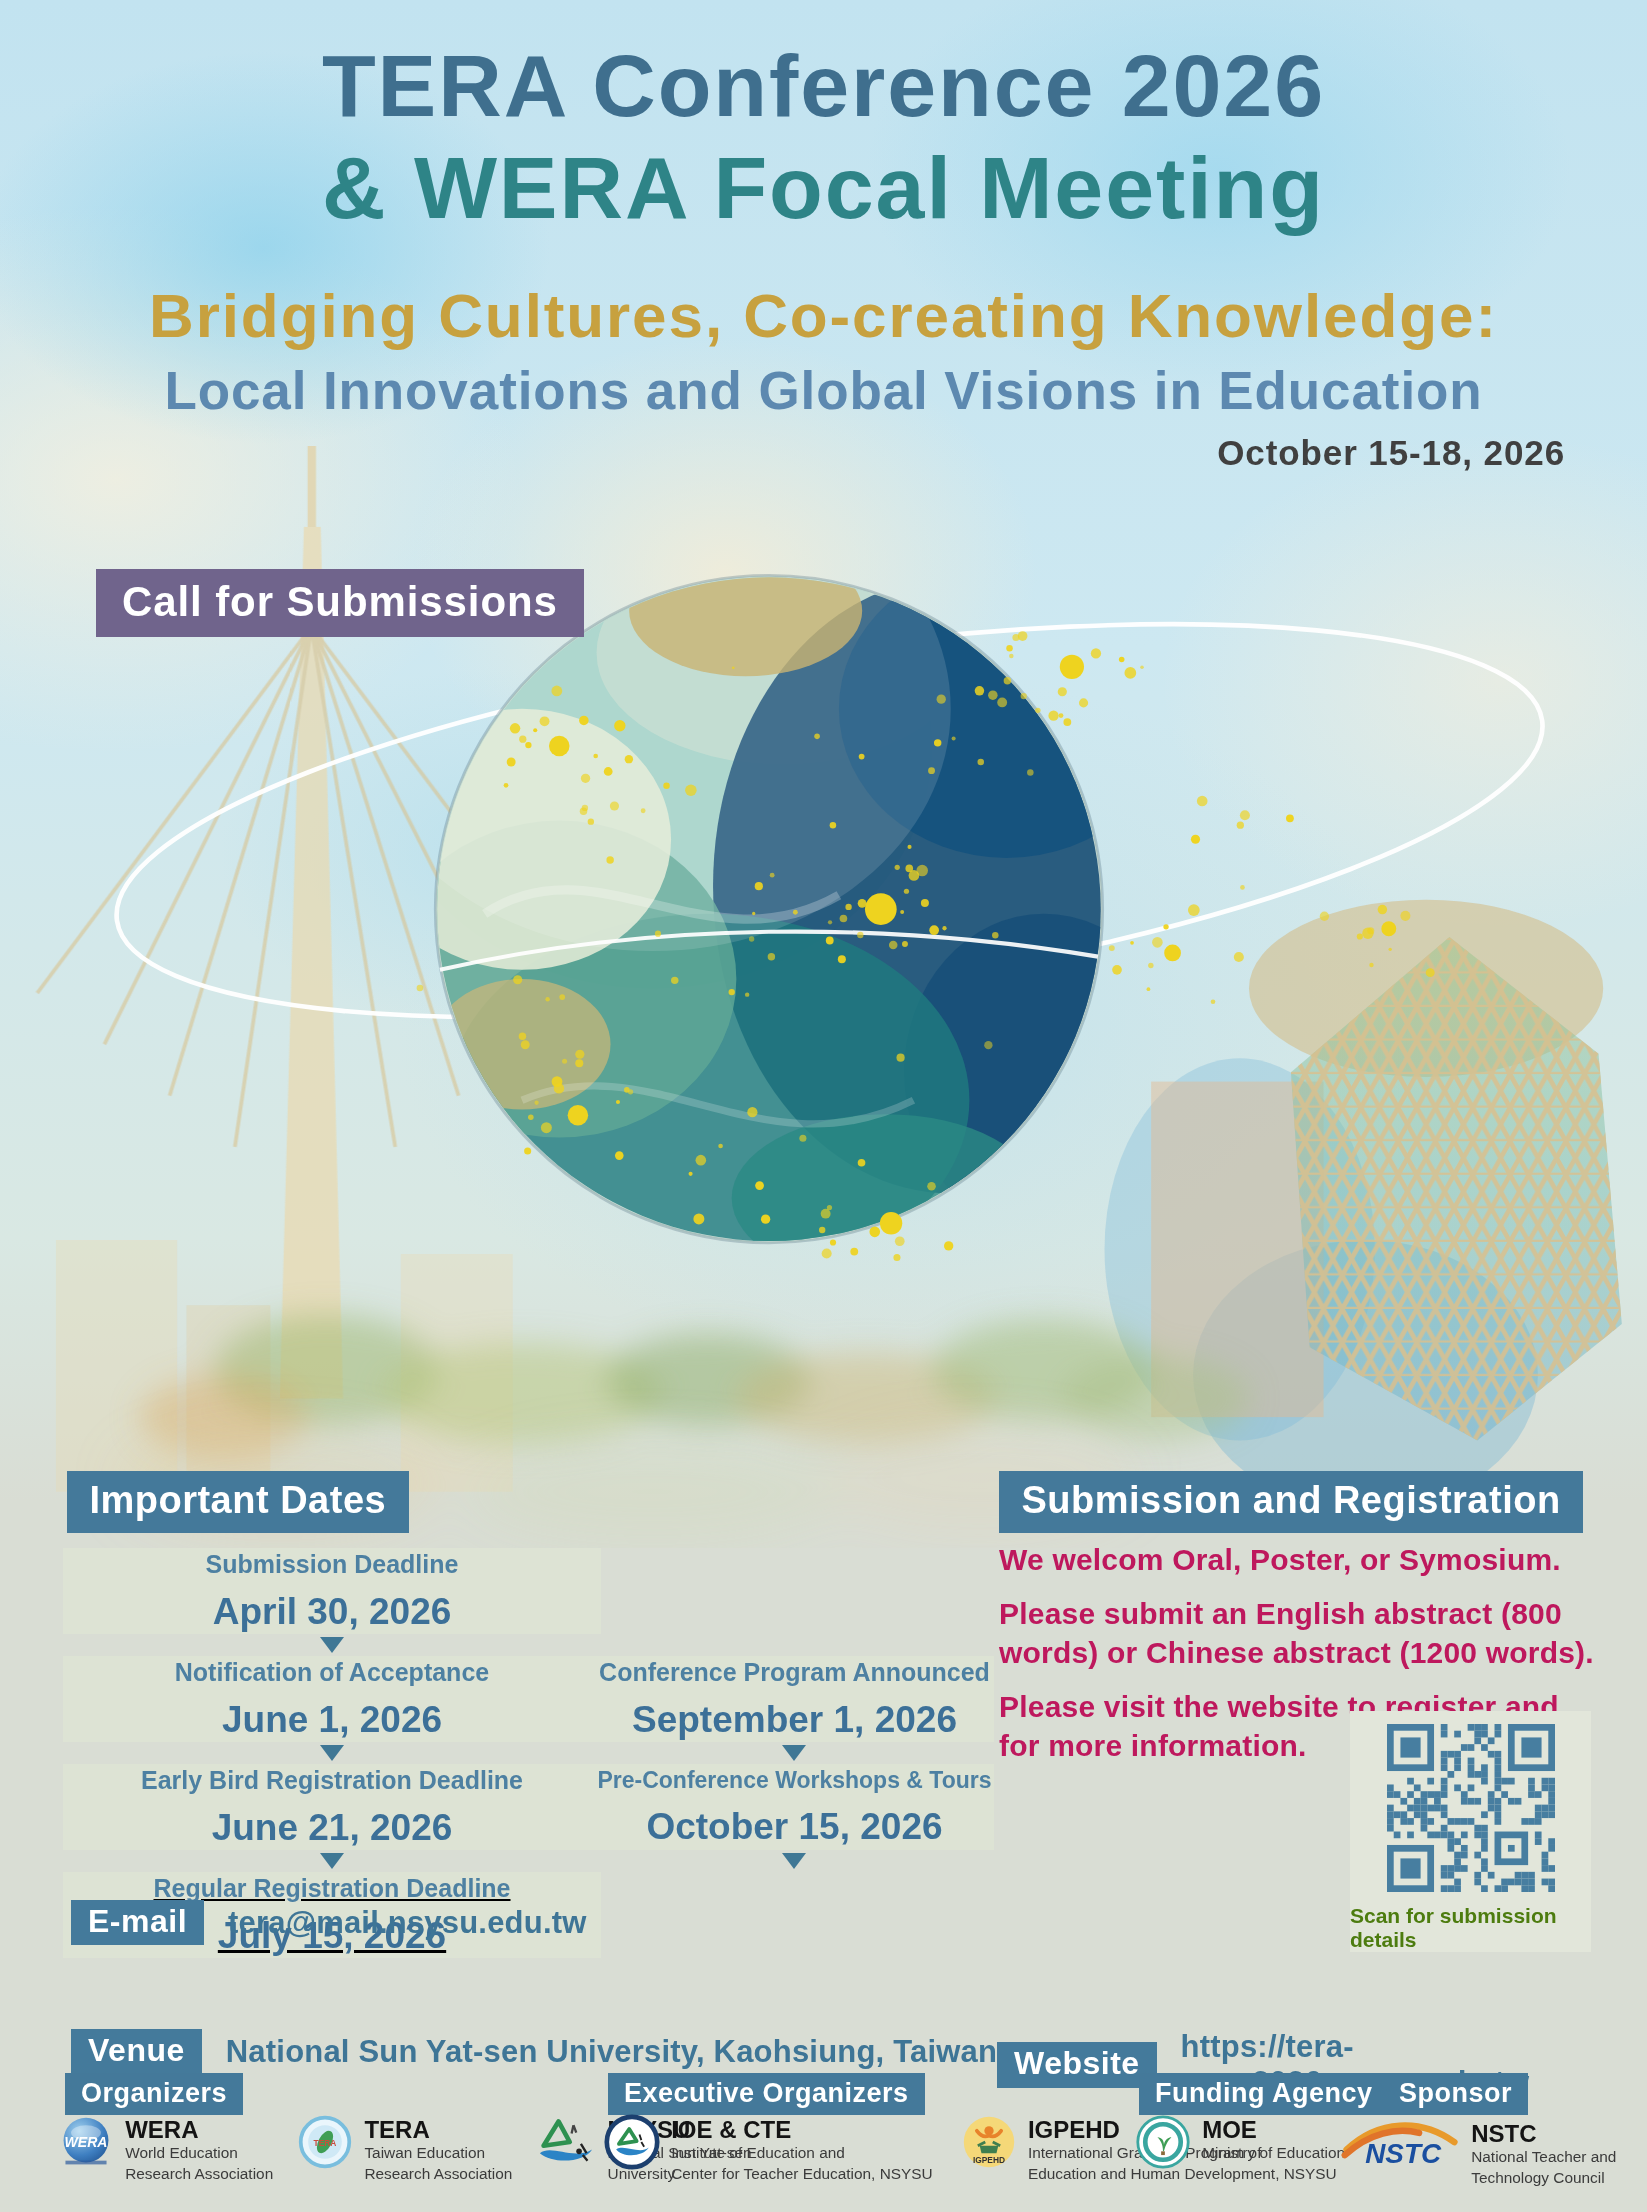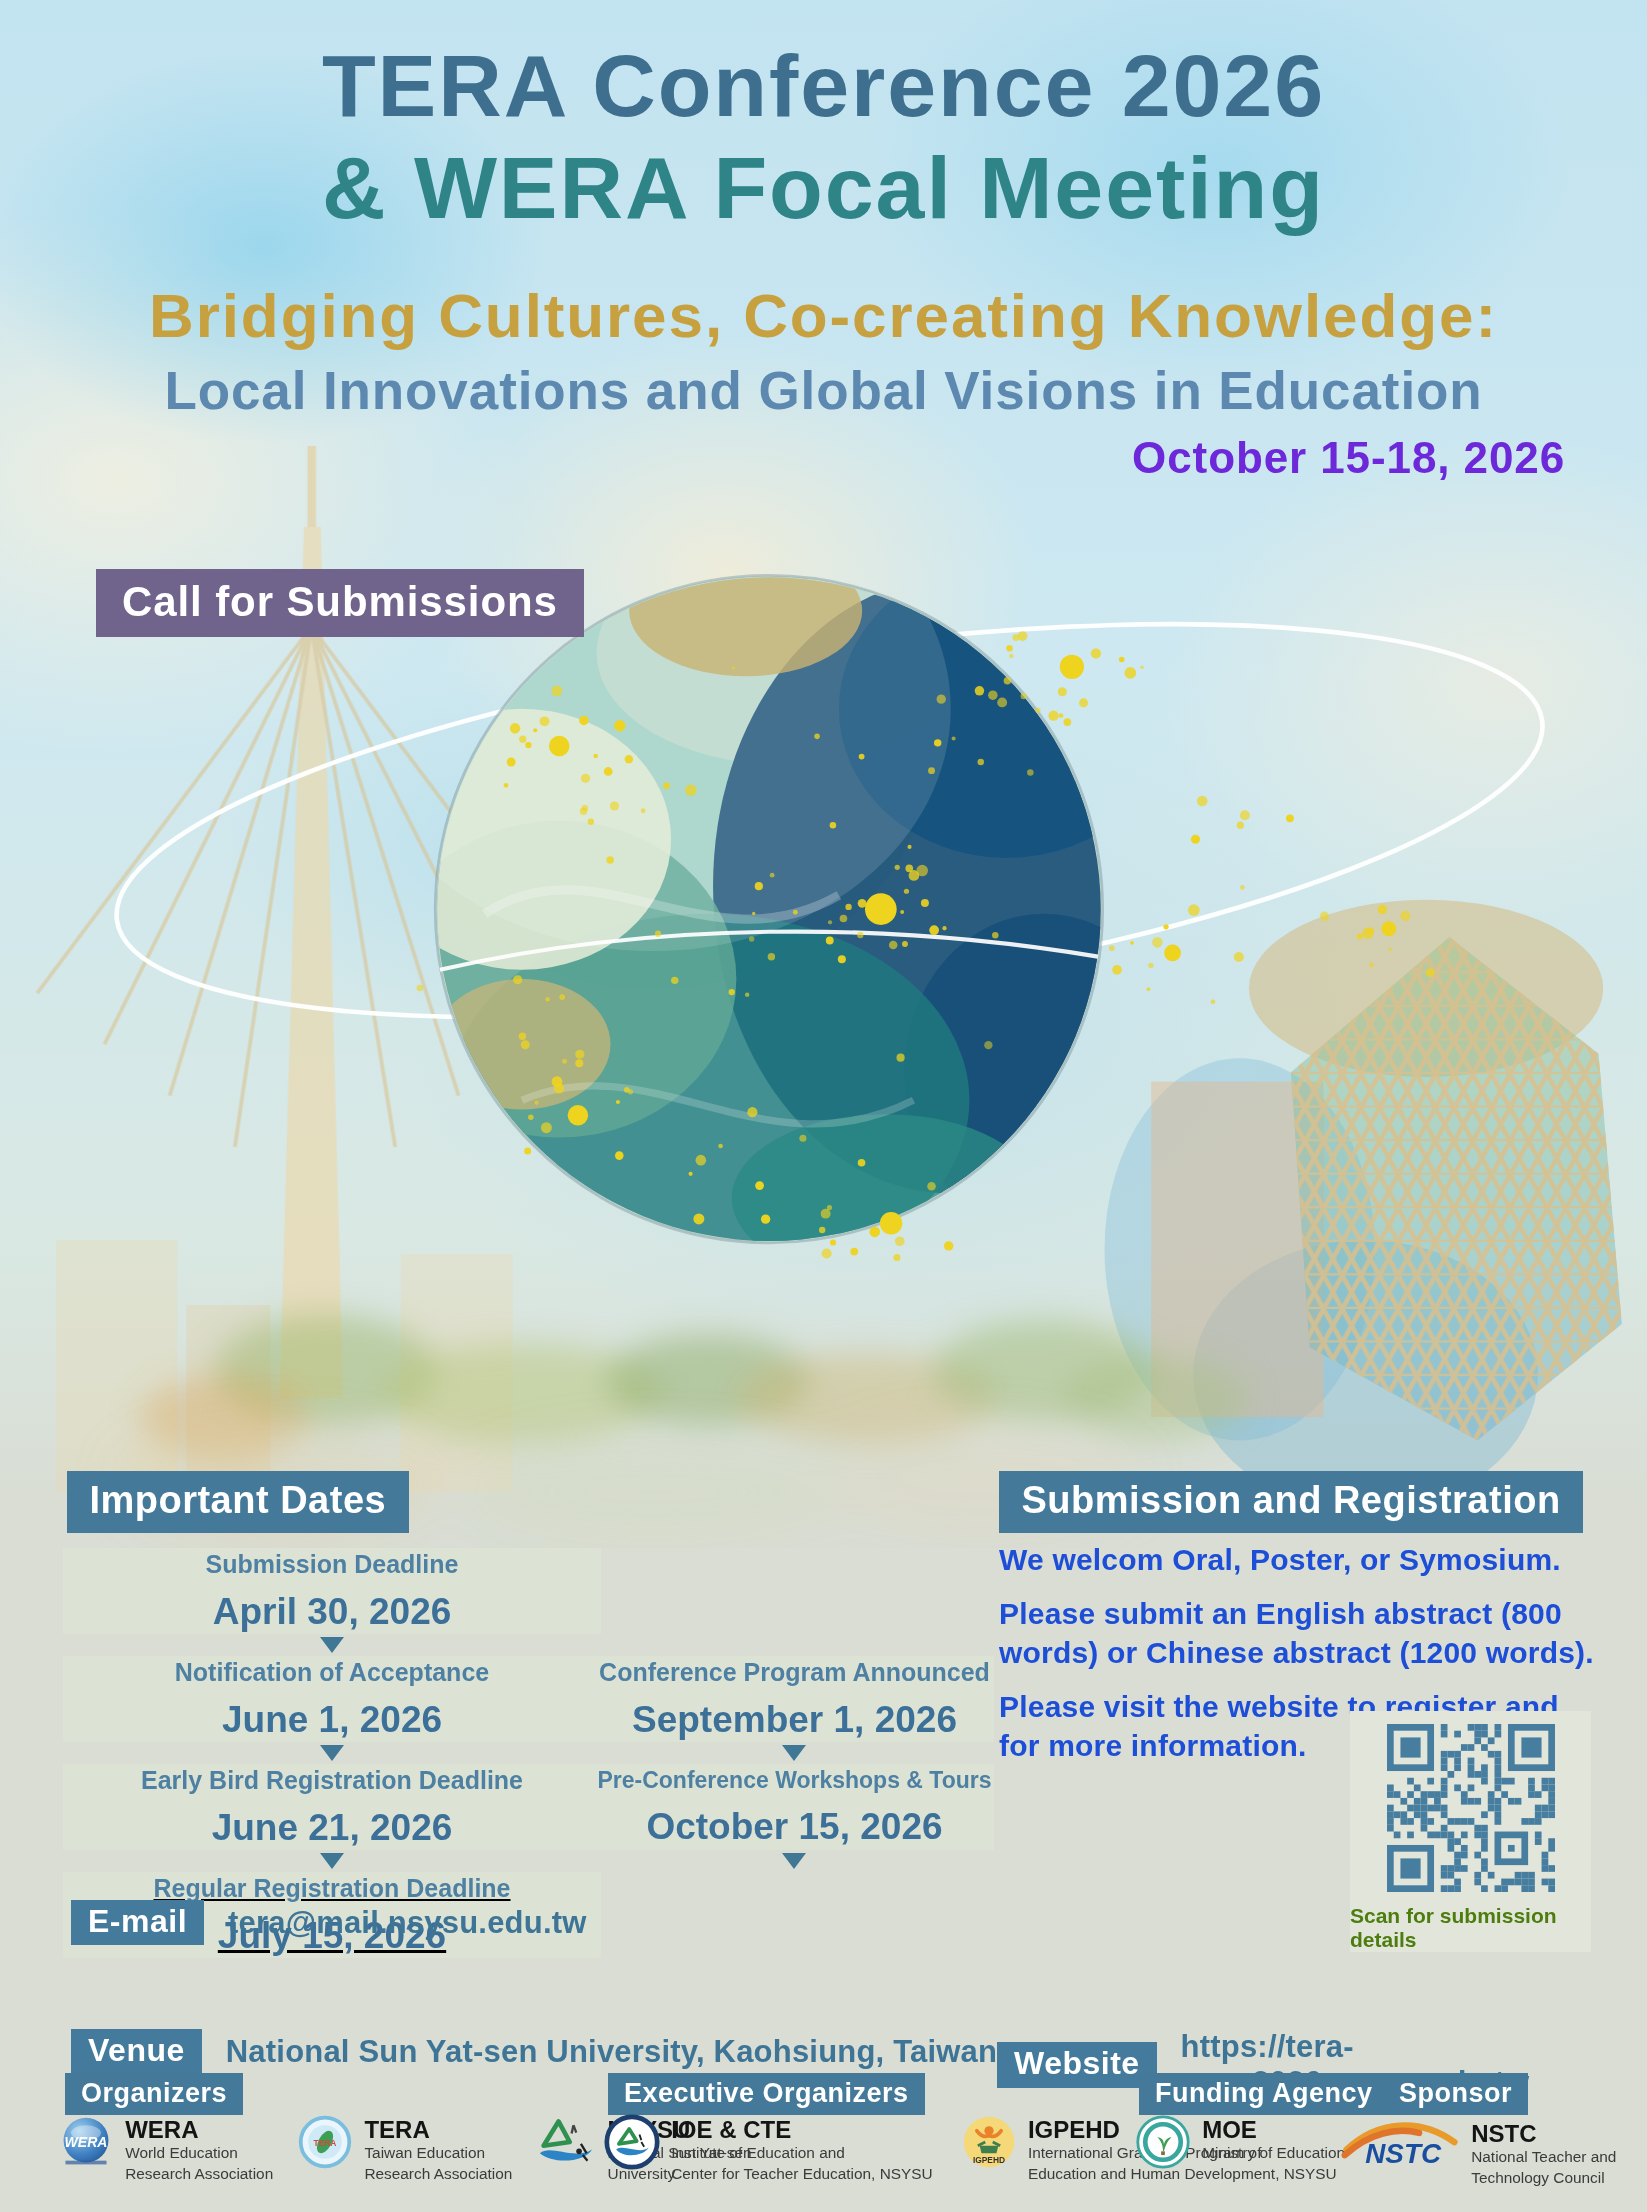--- a/index.html
+++ b/index.html
@@ -19,41 +19,41 @@
       linear-gradient(180deg,#c2e3f0 0%,#cde8f1 42%,#d9e8e3 80%,#d9ddd4 97%);
   }
   .hero{position:absolute;left:0;top:0;pointer-events:none;}
 
   
   .masthead{position:absolute;left:0;top:35px;width:1647px;text-align:center;}
   .title-1{font-size:88px;font-weight:bold;letter-spacing:1.9px;color:#3f6f8e;line-height:1.16;}
   .title-2{font-size:88px;font-weight:bold;letter-spacing:1.9px;color:#2e8487;line-height:1.16;}
   .subtitle-gold{margin-top:43px;font-size:62px;font-weight:bold;letter-spacing:1.9px;color:#c7a13f;line-height:1.1;}
   .subtitle-blue{margin-top:11.2px;font-size:53px;font-weight:bold;letter-spacing:0.9px;color:#5d89b0;line-height:1.1;}
-  .date-line{margin-top:13px;padding-right:82px;text-align:right;font-size:44px;font-weight:bold;letter-spacing:0.9px;color:#6d28d9;}
+  .date-line{margin-top:13px;padding-right:82px;text-align:right;font-size:35px;font-weight:bold;letter-spacing:0.9px;color:#404040;}
 
   .call-badge{position:absolute;left:96px;top:569px;background:#70648c;color:#fff;
     font-size:42px;font-weight:bold;letter-spacing:0.9px;padding:9.3px 26px 11.2px;}
 
   
   .section-badge{position:absolute;background:#44799a;color:#fff;font-weight:bold;letter-spacing:0.5px;}
   .badge-big{font-size:38px;padding:8.4px 22.4px 10.3px;}
   .badge-small{font-size:27px;padding:4.7px 16px 6.5px;}
 
   
   .dcard{position:absolute;height:86px;background:rgba(221,227,212,.93);
     display:flex;flex-direction:column;align-items:center;justify-content:center;gap:12px;}
   .dcard-label{font-size:25px;font-weight:700;color:#4d80a2;}
   .dcard-date{font-size:37px;font-weight:bold;color:#3c7098;}
   .darrow{position:absolute;width:0;height:0;border-left:12px solid transparent;
     border-right:12px solid transparent;border-top:16px solid #3f7795;}
 
   
   .sub-paras{position:absolute;left:999px;top:1540px;width:604px;}
-  .sub-paras p{margin:0 0 15px 0;font-size:30px;font-weight:600;line-height:1.3;color:#1d4ed8;letter-spacing:0.2px;}
+  .sub-paras p{margin:0 0 15px 0;font-size:30px;font-weight:600;line-height:1.3;color:#be185d;letter-spacing:0.2px;}
 
   .qr-panel{position:absolute;left:1350px;top:1711px;width:241px;height:241px;background:#e2e6da;
     display:flex;flex-direction:column;align-items:center;justify-content:flex-start;padding-top:13px;box-sizing:border-box;}
   .qr-caption{margin-top:12px;font-size:21px;font-weight:bold;color:#4d7c0f;}
 
   
   .contact-row{position:absolute;display:flex;align-items:center;gap:24px;}
   .contact-badge{background:#447a9b;color:#fff;font-size:32px;font-weight:bold;padding:2.8px 17px 5.6px;letter-spacing:0.5px;}
   .contact-value{font-size:31px;font-weight:600;color:#3e7596;letter-spacing:0.2px;}
 

